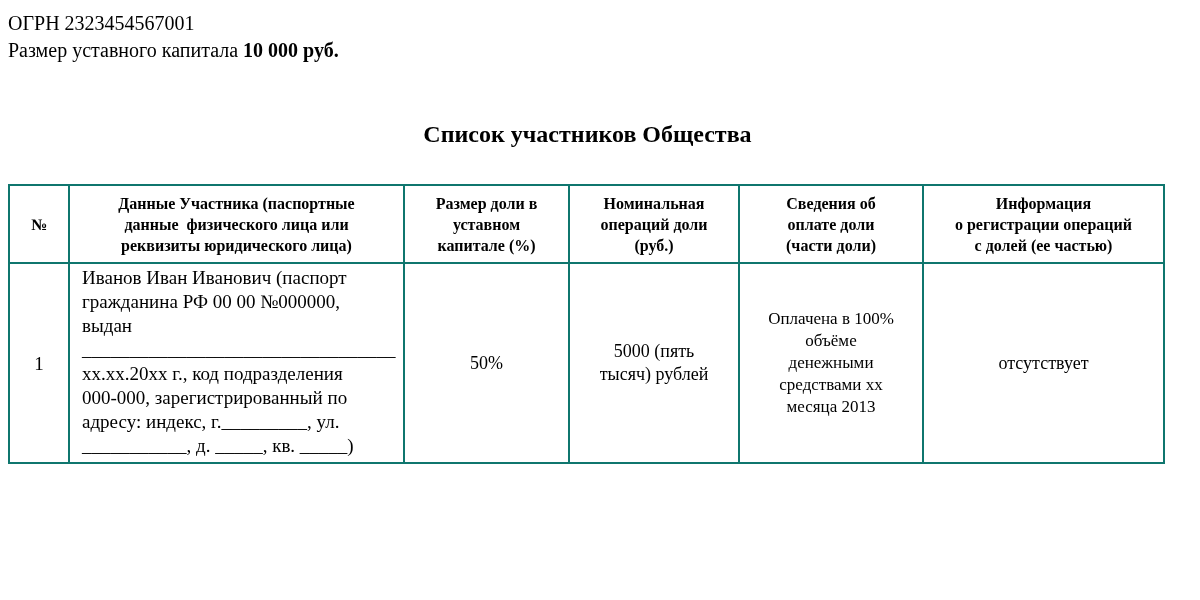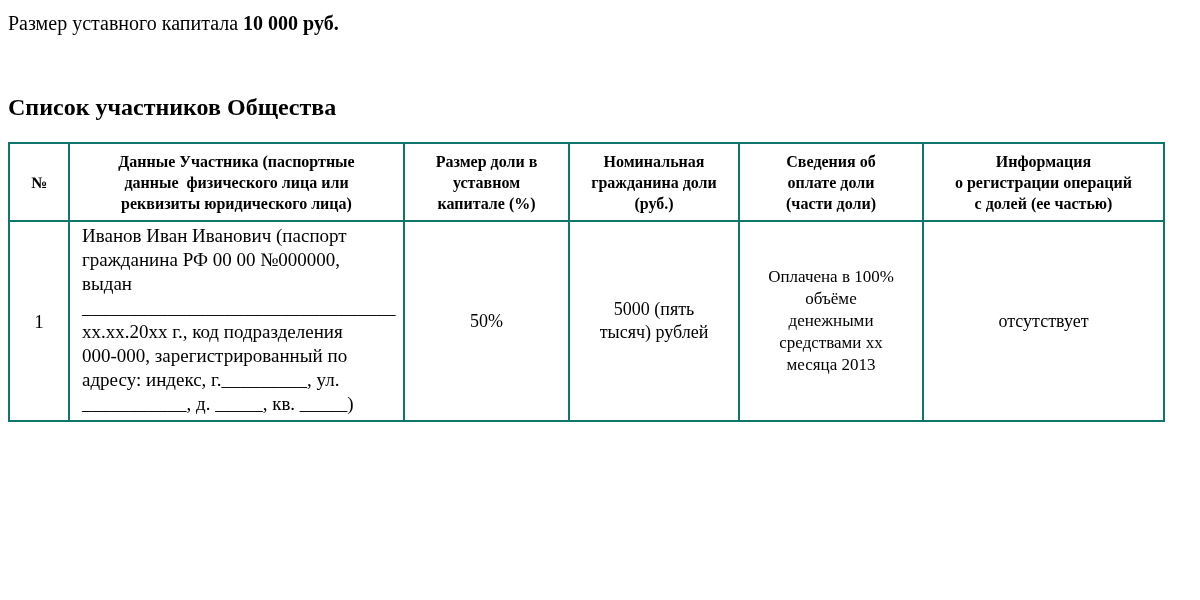--- a/index.html
+++ b/index.html
@@ -18,24 +18,25 @@
     padding: 10px 0 0 8px;
   }
   .head-block {
     font-size: 20px;
     line-height: 27px;
   }
   .head-line { white-space: pre-wrap; }
   .capital-value { font-weight: bold; }
   .doc-title {
     width: 1159px;
-    margin: 56px 0 21px 0;
+    margin: 56px 0 36px 0;
     font-size: 24px;
     line-height: 28px;
     font-weight: bold;
+    text-align: center;
   }
   table.participants {
     border-collapse: collapse;
     table-layout: fixed;
     width: 1155px;
   }
   .participants th, .participants td {
     border: 2px solid #0f766e;
     overflow: hidden;
     white-space: pre-wrap;
@@ -69,20 +70,21 @@
     font-size: 17px;
     line-height: 22px;
   }
 </style>
 </head>
 <body>
 
 <div class="doc">
 
   <div class="head-block">
+    <div class="head-line">ОГРН 2323454567001</div>
     <div class="head-line"><span>Размер уставного капитала </span><span class="capital-value">10 000 руб.</span></div>
   </div>
 
   <div class="doc-title">Список участников Общества</div>
 
   <table class="participants">
     <colgroup>
       <col style="width:60px">
       <col style="width:335px">
       <col style="width:165px">
@@ -93,21 +95,21 @@
     <thead>
       <tr>
         <th>№</th>
         <th>Данные Участника (паспортные
 данные  физического лица или
 реквизиты юридического лица)</th>
         <th>Размер доли в
 уставном
 капитале (%)</th>
         <th>Номинальная
-гражданина доли
+операций доли
 (руб.)</th>
         <th>Сведения об
 оплате доли
 (части доли)</th>
         <th>Информация
 о регистрации операций
 с долей (ее частью)</th>
       </tr>
     </thead>
     <tbody>

